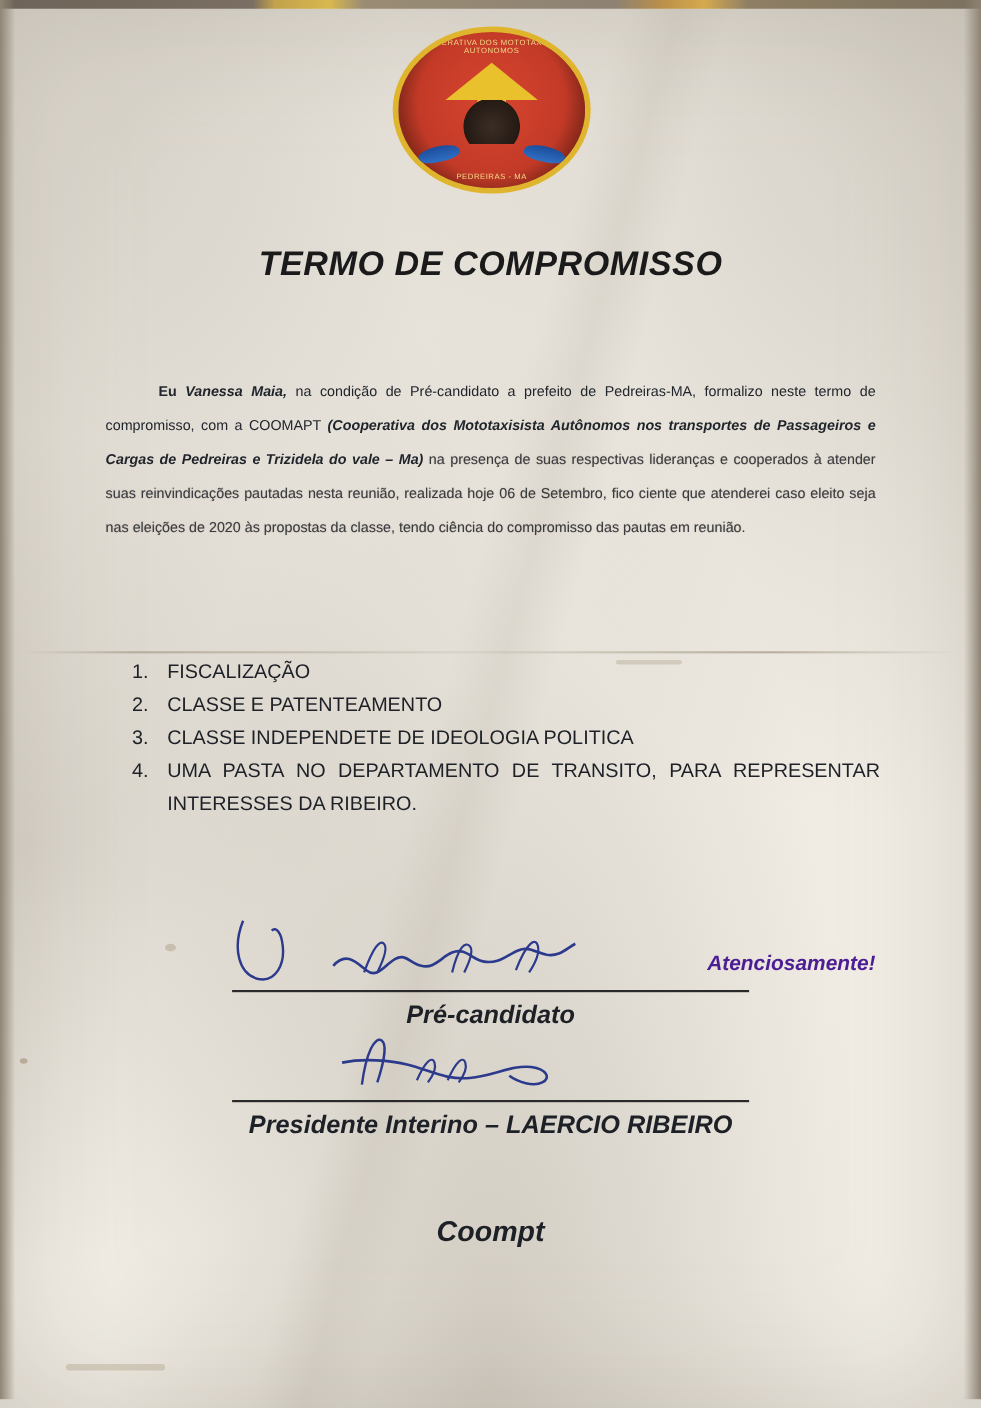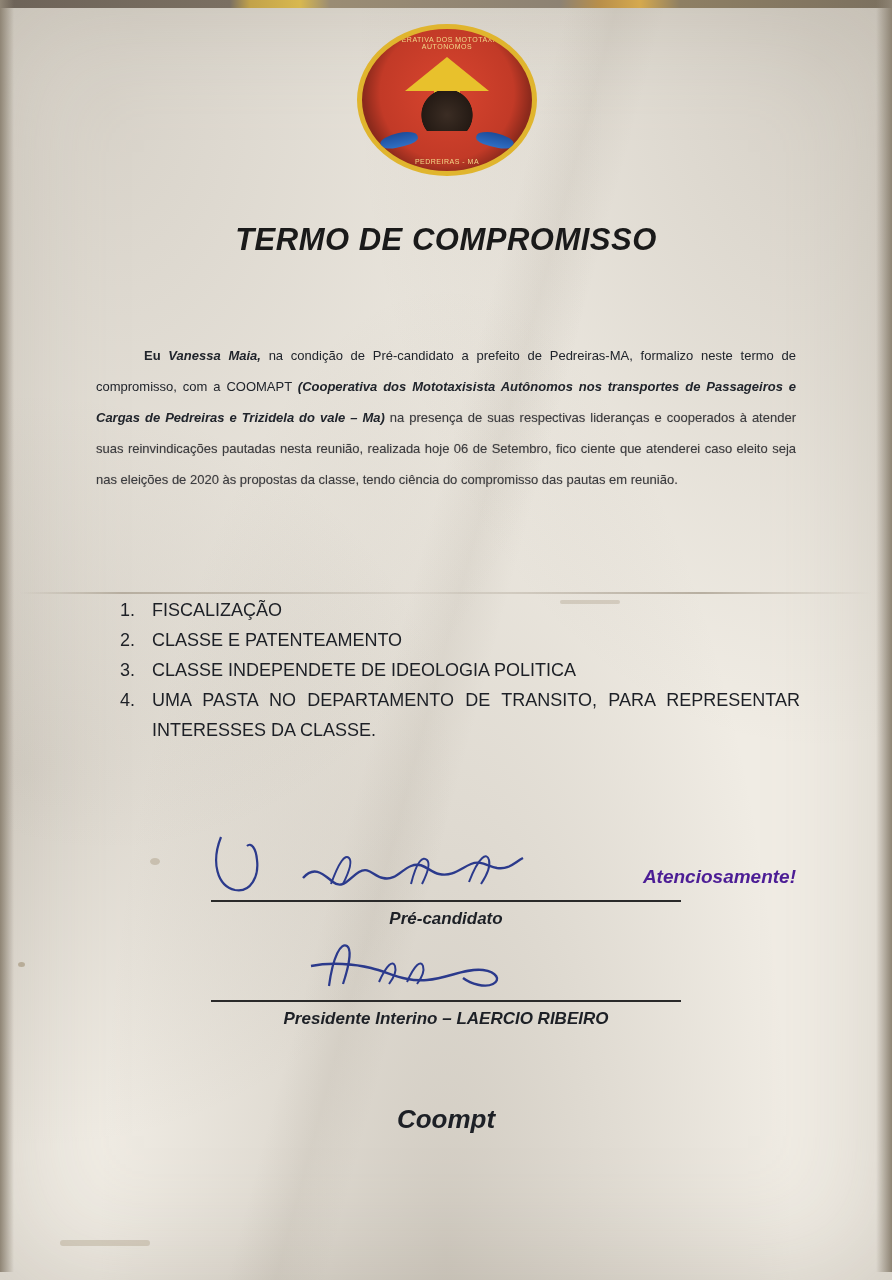--- a/index.html
+++ b/index.html
@@ -234,21 +234,21 @@
     position: absolute;
     left: 50%;
     transform: translateX(-50%);
     bottom: -2px;
     width: 470px;
     height: 70px;
     pointer-events: none;
   }
   .sig-caption {
     margin-top: 7px;
-    font-size: 17px;
+    font-size: 23px;
     font-style: italic;
     font-weight: bold;
     color: #1d2026;
   }
   .sig-block-2 { top: 1000px; }
   .coop-name {
     position: absolute;
     top: 1104px;
     left: 0; right: 0;
     text-align: center;
@@ -300,21 +300,21 @@
     <div class="item">
       <span class="num">2.</span>
       <span class="txt">CLASSE E PATENTEAMENTO</span>
     </div>
     <div class="item">
       <span class="num">3.</span>
       <span class="txt">CLASSE INDEPENDETE DE IDEOLOGIA POLITICA</span>
     </div>
     <div class="item item-4">
       <span class="num">4.</span>
-      <span class="txt">UMA PASTA NO DEPARTAMENTO DE TRANSITO, PARA REPRESENTAR INTERESSES DA CLASSE.</span>
+      <span class="txt">UMA PASTA NO DEPARTAMENTO DE TRANSITO, PARA REPRESENTAR INTERESSES DA RIBEIRO.</span>
     </div>
   </div>
 
   <div class="closing">Atenciosamente!</div>
 
   <div class="sig-block">
     <div class="sig-line">
       <svg class="sig-scribble" viewBox="0 0 470 70">
         <path d="M10,5 C0,30 6,54 24,58 C40,61 48,44 46,28 C45,16 40,10 36,14" fill="none" stroke="#2b3a8c" stroke-width="2.2"></path>
         <path d="M92,46 c12,-14 22,-2 30,4 c10,8 16,-4 26,-10 c10,-6 14,4 24,6 c12,3 18,-8 28,-12 c12,-5 18,6 28,8 c14,3 22,-6 32,-10 c10,-4 16,2 26,4 c12,2 18,-6 26,-10" fill="none" stroke="#2b3a8c" stroke-width="2.4"></path>

